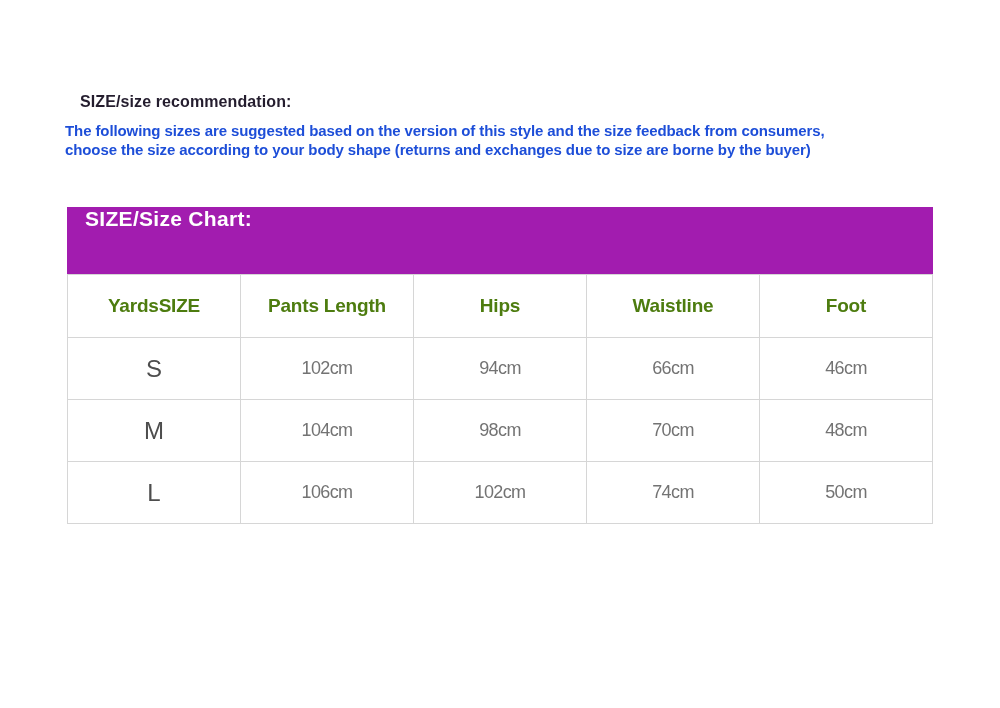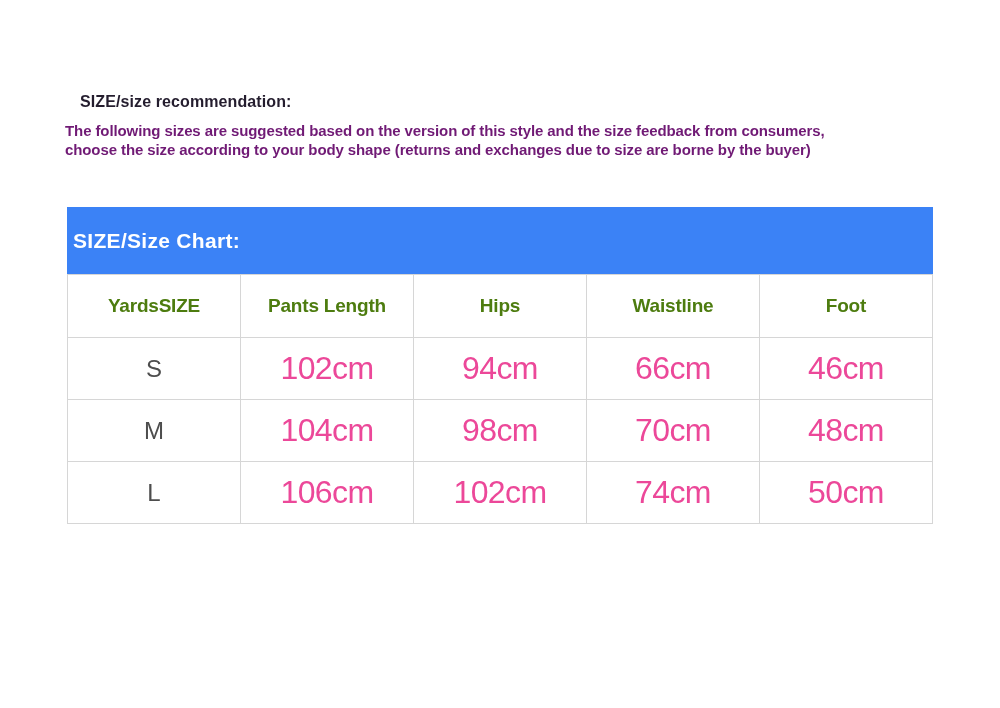--- a/index.html
+++ b/index.html
@@ -21,36 +21,35 @@
     color: #241d2e;
     letter-spacing: 0.1px;
     white-space: nowrap;
   }
   .rec-para {
     position: absolute;
     left: 65px;
     top: 121px;
     font-size: 15px;
     font-weight: bold;
-    color: #701a75;
+    color: #1d4ed8;
     line-height: 19.4px;
     letter-spacing: -0.1px;
     white-space: nowrap;
   }
   .banner {
     position: absolute;
     left: 67px;
     top: 207px;
     width: 866px;
     height: 67px;
-    background: #3b82f6;
+    background: #a21caf;
     display: flex;
-    align-items: center;
     box-sizing: border-box;
-    padding-left: 6px;
+    padding-left: 18px;
   }
   .banner-title {
     color: #ffffff;
     font-size: 21px;
     font-weight: bold;
     letter-spacing: 0.3px;
     white-space: nowrap;
   }
   table.size-table {
     position: absolute;
@@ -69,23 +68,23 @@
   }
   .size-table th {
     height: 62px;
     font-size: 19px;
     font-weight: bold;
     color: #4d7c0f;
     letter-spacing: -0.2px;
   }
   .size-table td {
     height: 61px;
-    font-size: 32px;
+    font-size: 18px;
     font-weight: normal;
-    color: #ec4899;
+    color: #737373;
     letter-spacing: -0.6px;
   }
   .size-table td.size-cell {
     font-size: 24px;
     color: #4d4d4d;
     letter-spacing: 0;
   }
 </style>
 </head>
 <body>

